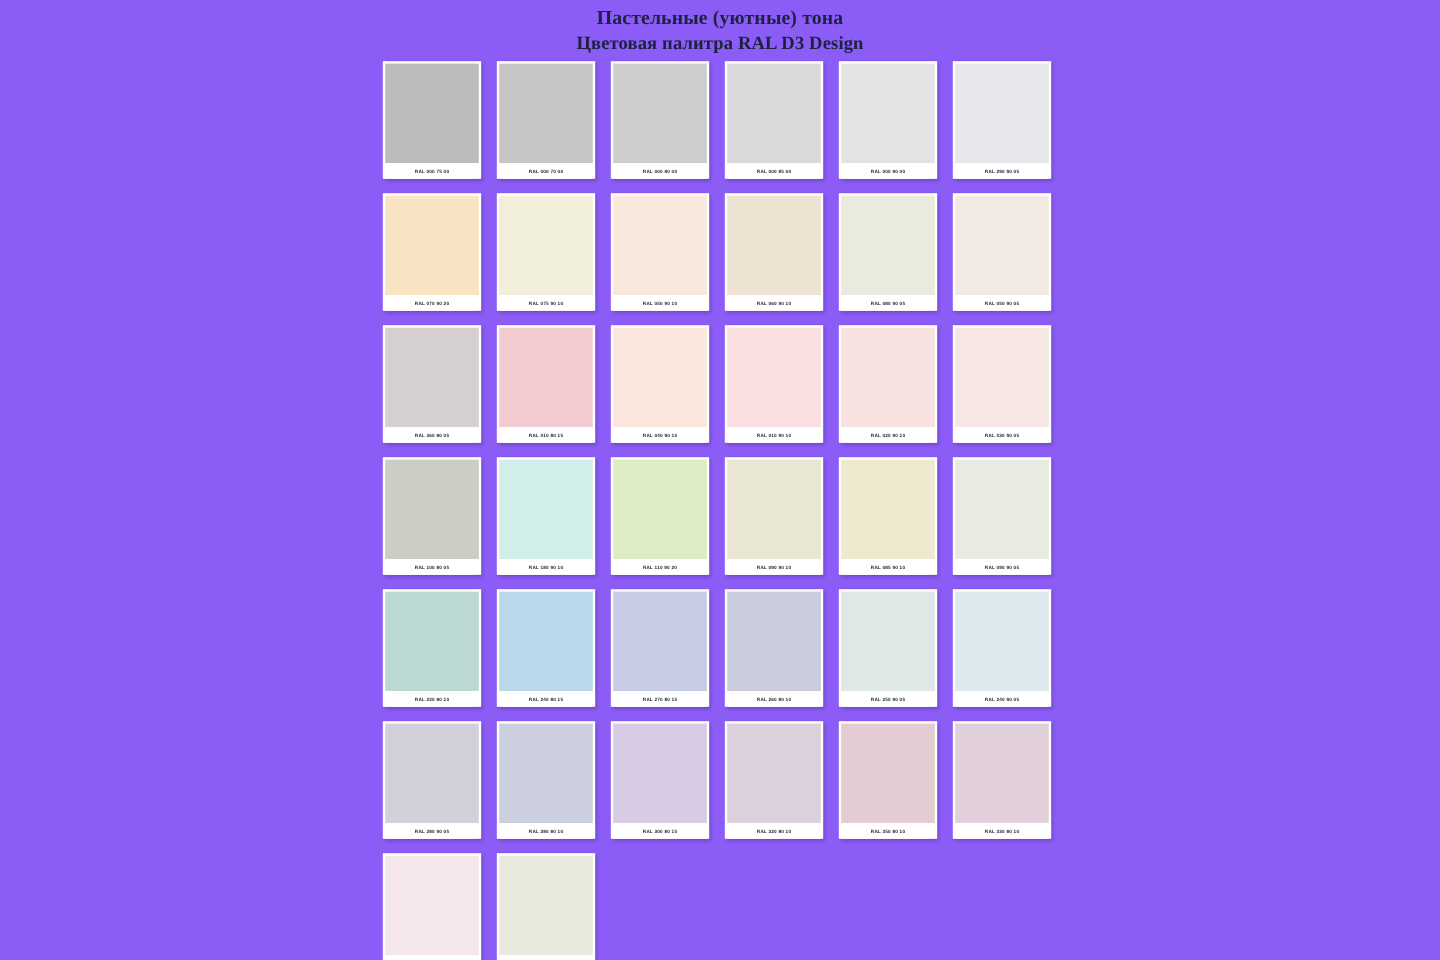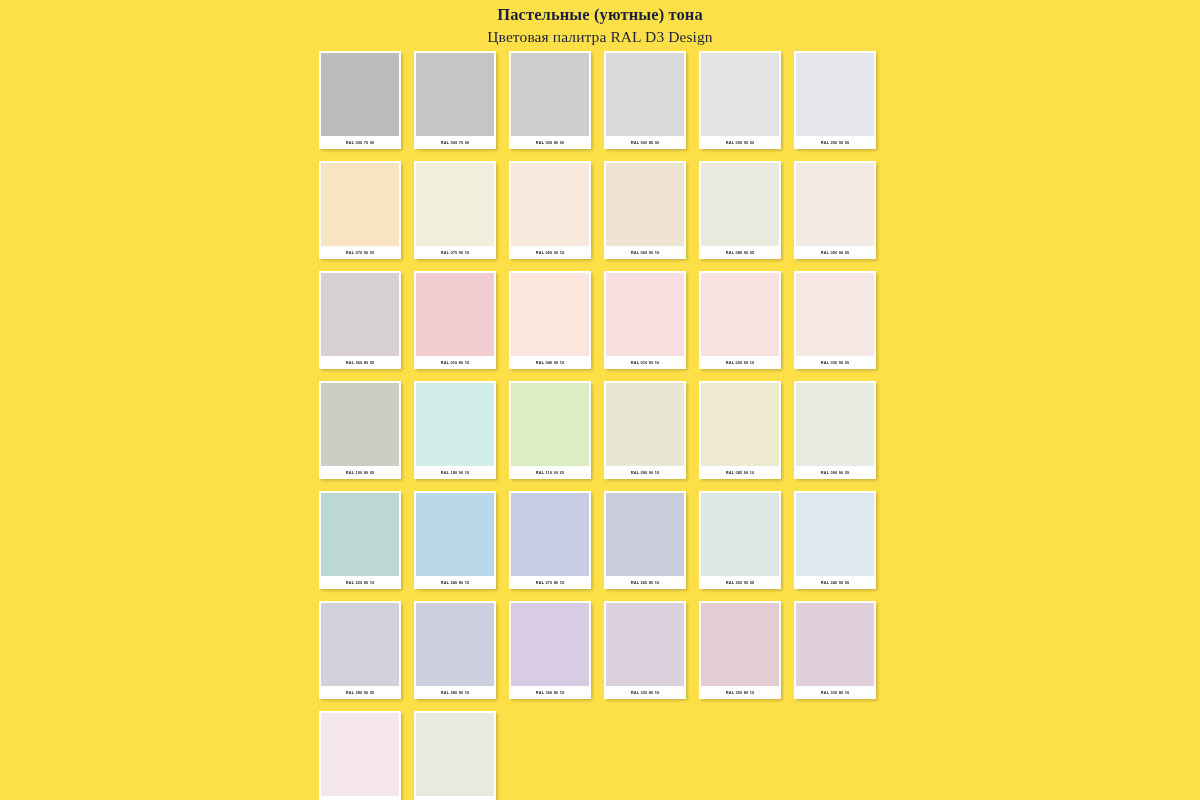--- a/index.html
+++ b/index.html
@@ -11,21 +11,21 @@
     height: 800px;
     background: #ffffff;
     font-family: "Liberation Serif", "DejaVu Serif", serif;
     overflow: hidden;
   }
 
   .page {
     width: 1200px;
     height: 800px;
     position: relative;
-    background: #fde047;
+    background: #8b5cf6;
   }
 
   .header {
     width: 100%;
     padding-top: 5px;
     text-align: center;
   }
 
   .title {
     font-family: "Liberation Serif", "DejaVu Serif", serif;
@@ -33,21 +33,21 @@
     font-weight: bold;
     color: #1c2340;
     letter-spacing: 0.1px;
     line-height: 1.25;
     margin: 0;
   }
 
   .subtitle {
     font-family: "Liberation Serif", "DejaVu Serif", serif;
     font-size: 15.5px;
-    font-weight: normal;
+    font-weight: bold;
     color: #1c2340;
     letter-spacing: 0.1px;
     line-height: 1.25;
     margin: 1px 0 0 0;
   }
 
   .grid {
     position: absolute;
     left: 319px;
     top: 51px;

